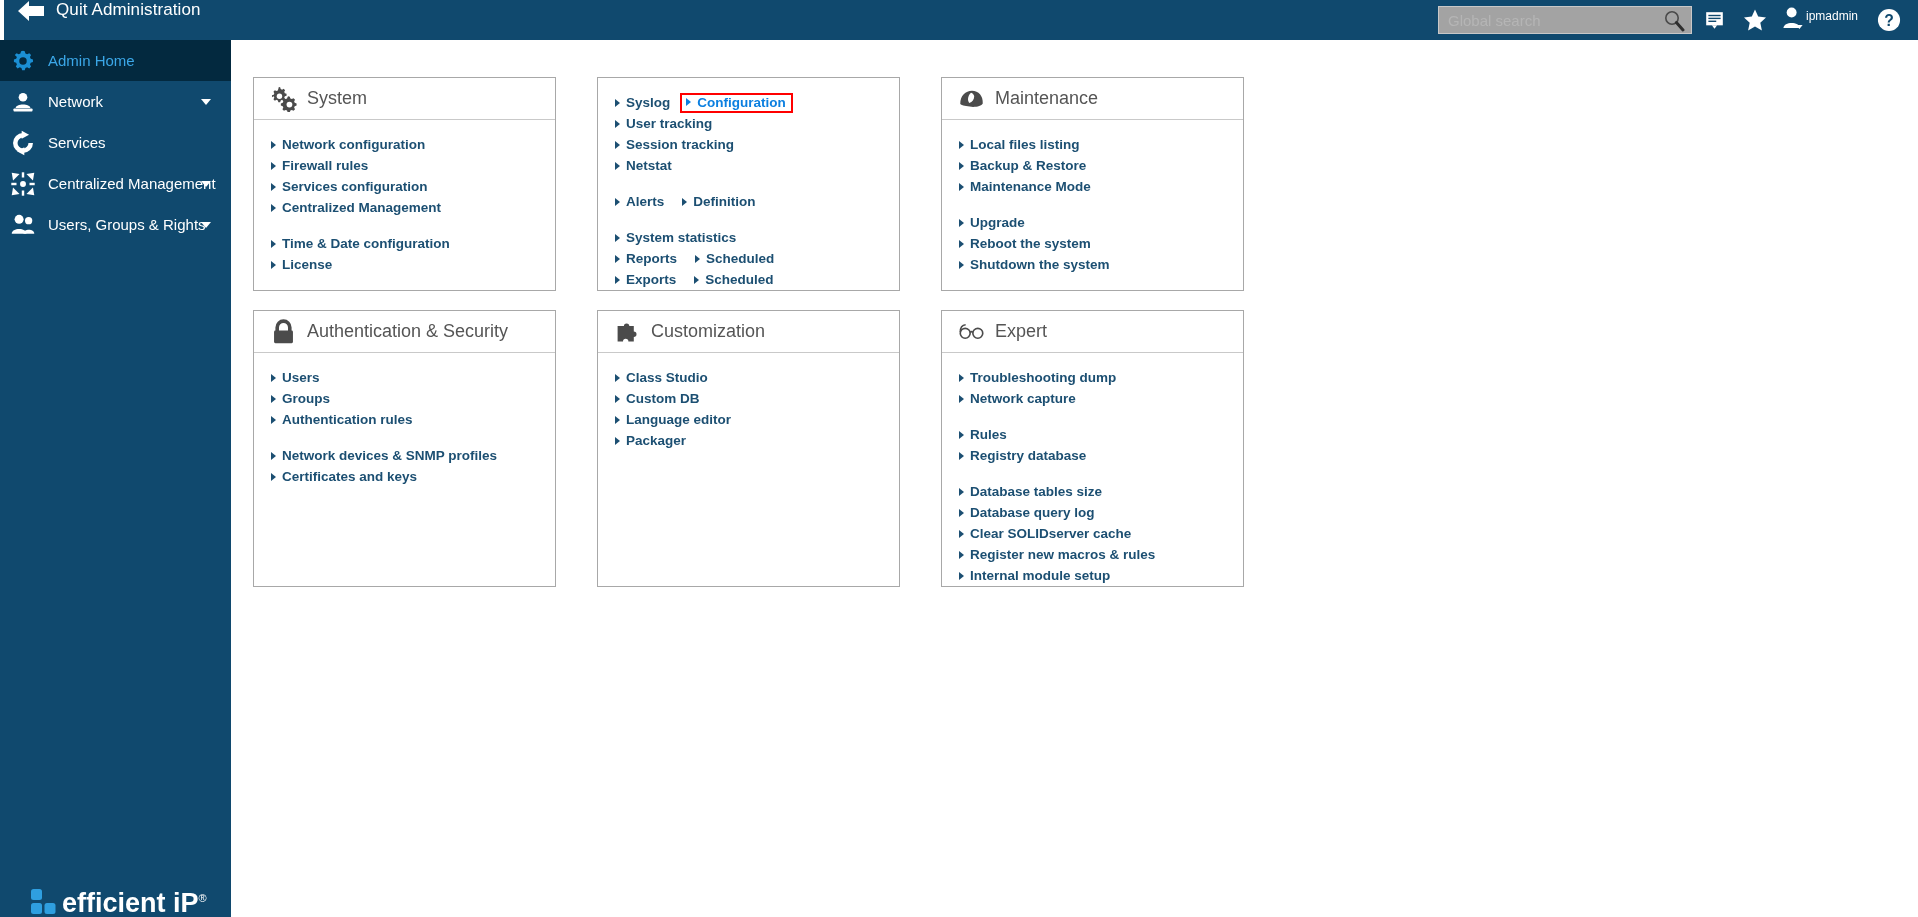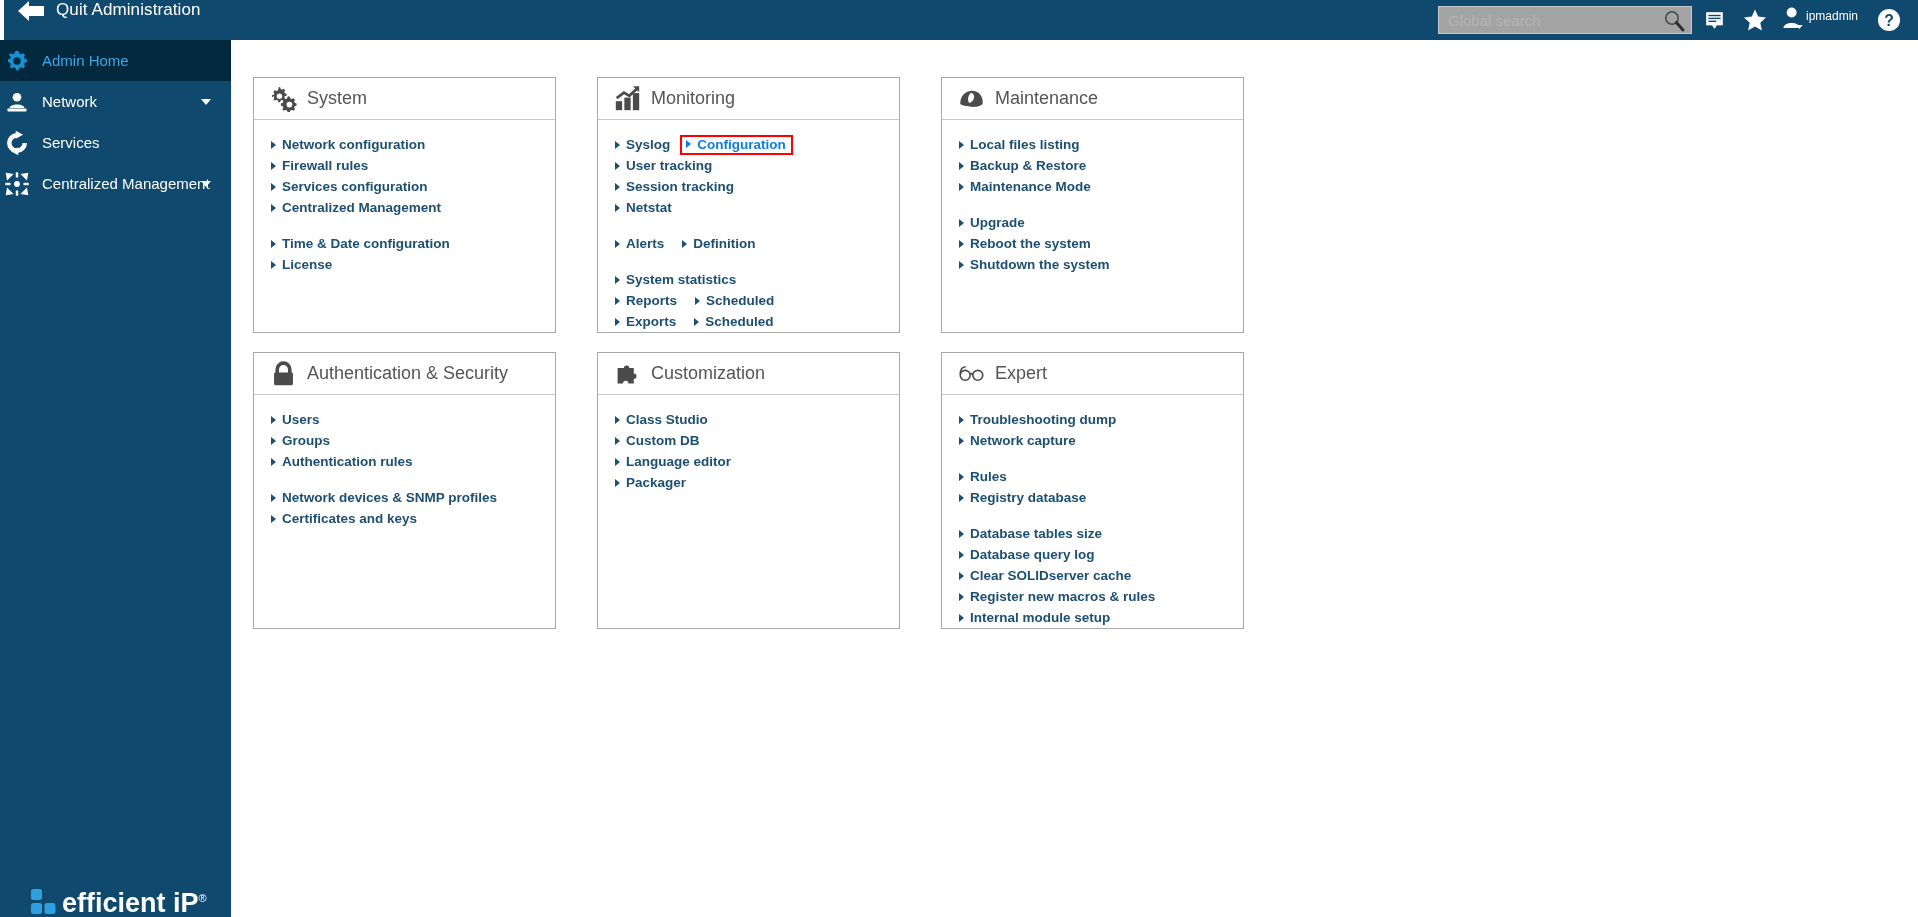--- a/index.html
+++ b/index.html
@@ -97,20 +97,21 @@
     position: absolute;
     top: 40px; left: 0;
     width: 231px;
     height: 877px;
     background: #10496e;
   }
   .nav-item {
     height: 41px;
     display: flex;
     align-items: center;
+    padding-left: 6px;
     cursor: pointer;
     position: relative;
   }
   .nav-item.active { background: #03293f; }
   .nav-icon {
     width: 34px;
     height: 34px;
     flex: none;
     display: flex;
     align-items: center;
@@ -335,20 +336,32 @@
         <rect x="13.6" y="1.5" width="2.8" height="6" fill="#ffffff"></rect>
         <rect x="13.6" y="22.5" width="2.8" height="6" fill="#ffffff"></rect>
         <rect x="1.5" y="13.6" width="6" height="2.8" fill="#ffffff"></rect>
         <rect x="22.5" y="13.6" width="6" height="2.8" fill="#ffffff"></rect>
       </svg>
     </span>
     <span class="nav-label">Centralized Management</span>
     <span class="caret"></span>
   </div>
 
+  <div class="nav-item">
+    <span class="nav-icon">
+      <svg viewBox="0 0 30 30" width="26" height="26">
+        <circle cx="10.5" cy="8.5" r="5.2" fill="#ffffff"></circle>
+        <path d="M2 25 C2 17.8 19 17.8 19 25 Z" fill="#ffffff"></path>
+        <circle cx="21.5" cy="10" r="4.2" fill="#ffffff"></circle>
+        <path d="M15.5 25 C15.5 18.8 28 18.8 28 25 Z" fill="#ffffff"></path>
+      </svg>
+    </span>
+    <span class="nav-label">Users, Groups &amp; Rights</span>
+    <span class="caret"></span>
+  </div>
 
   <div class="brand">
     <span class="brand-dots">
       <svg viewBox="0 0 26 30" width="26" height="30">
         <rect x="1" y="2" width="11" height="11" rx="2.5" fill="#2f9fe0"></rect>
         <rect x="1" y="16" width="11" height="11" rx="2.5" fill="#2f9fe0"></rect>
         <rect x="14.5" y="16" width="11" height="11" rx="2.5" fill="#2f9fe0"></rect>
       </svg>
     </span>
     <span class="brand-text"><span>efficient iP</span><sup>®</sup></span>
@@ -409,34 +422,20 @@
           <div class="card-row">
             <a class="link">
                 <i class="arr"></i>
                 <span>License</span>
               </a>
           </div>
         </div>
       </div>
 
       <div class="card">
-        <div class="card-head">
-          <span class="ci">
-            <svg viewBox="0 0 30 30" width="27" height="27">
-              <g fill="#4b4b4b">
-                <rect x="2" y="18" width="7" height="10"></rect>
-                <rect x="11.5" y="14" width="7" height="14"></rect>
-                <rect x="21" y="9" width="7" height="19"></rect>
-                <path d="M3 14.5 L11 8.5 L17 12 L26 3.5" stroke="#4b4b4b" stroke-width="3" fill="none"></path>
-                <polygon points="21,1.5 28,1.5 28,8"></polygon>
-              </g>
-            </svg>
-          </span>
-          <span class="card-title">Monitoring</span>
-        </div>
         <div class="card-body">
           <div class="card-row">
             <a class="link">
                 <i class="arr"></i>
                 <span>Syslog</span>
               </a>
             <a class="link highlight">
                 <i class="arr"></i>
                 <span>Configuration</span>
               </a>

